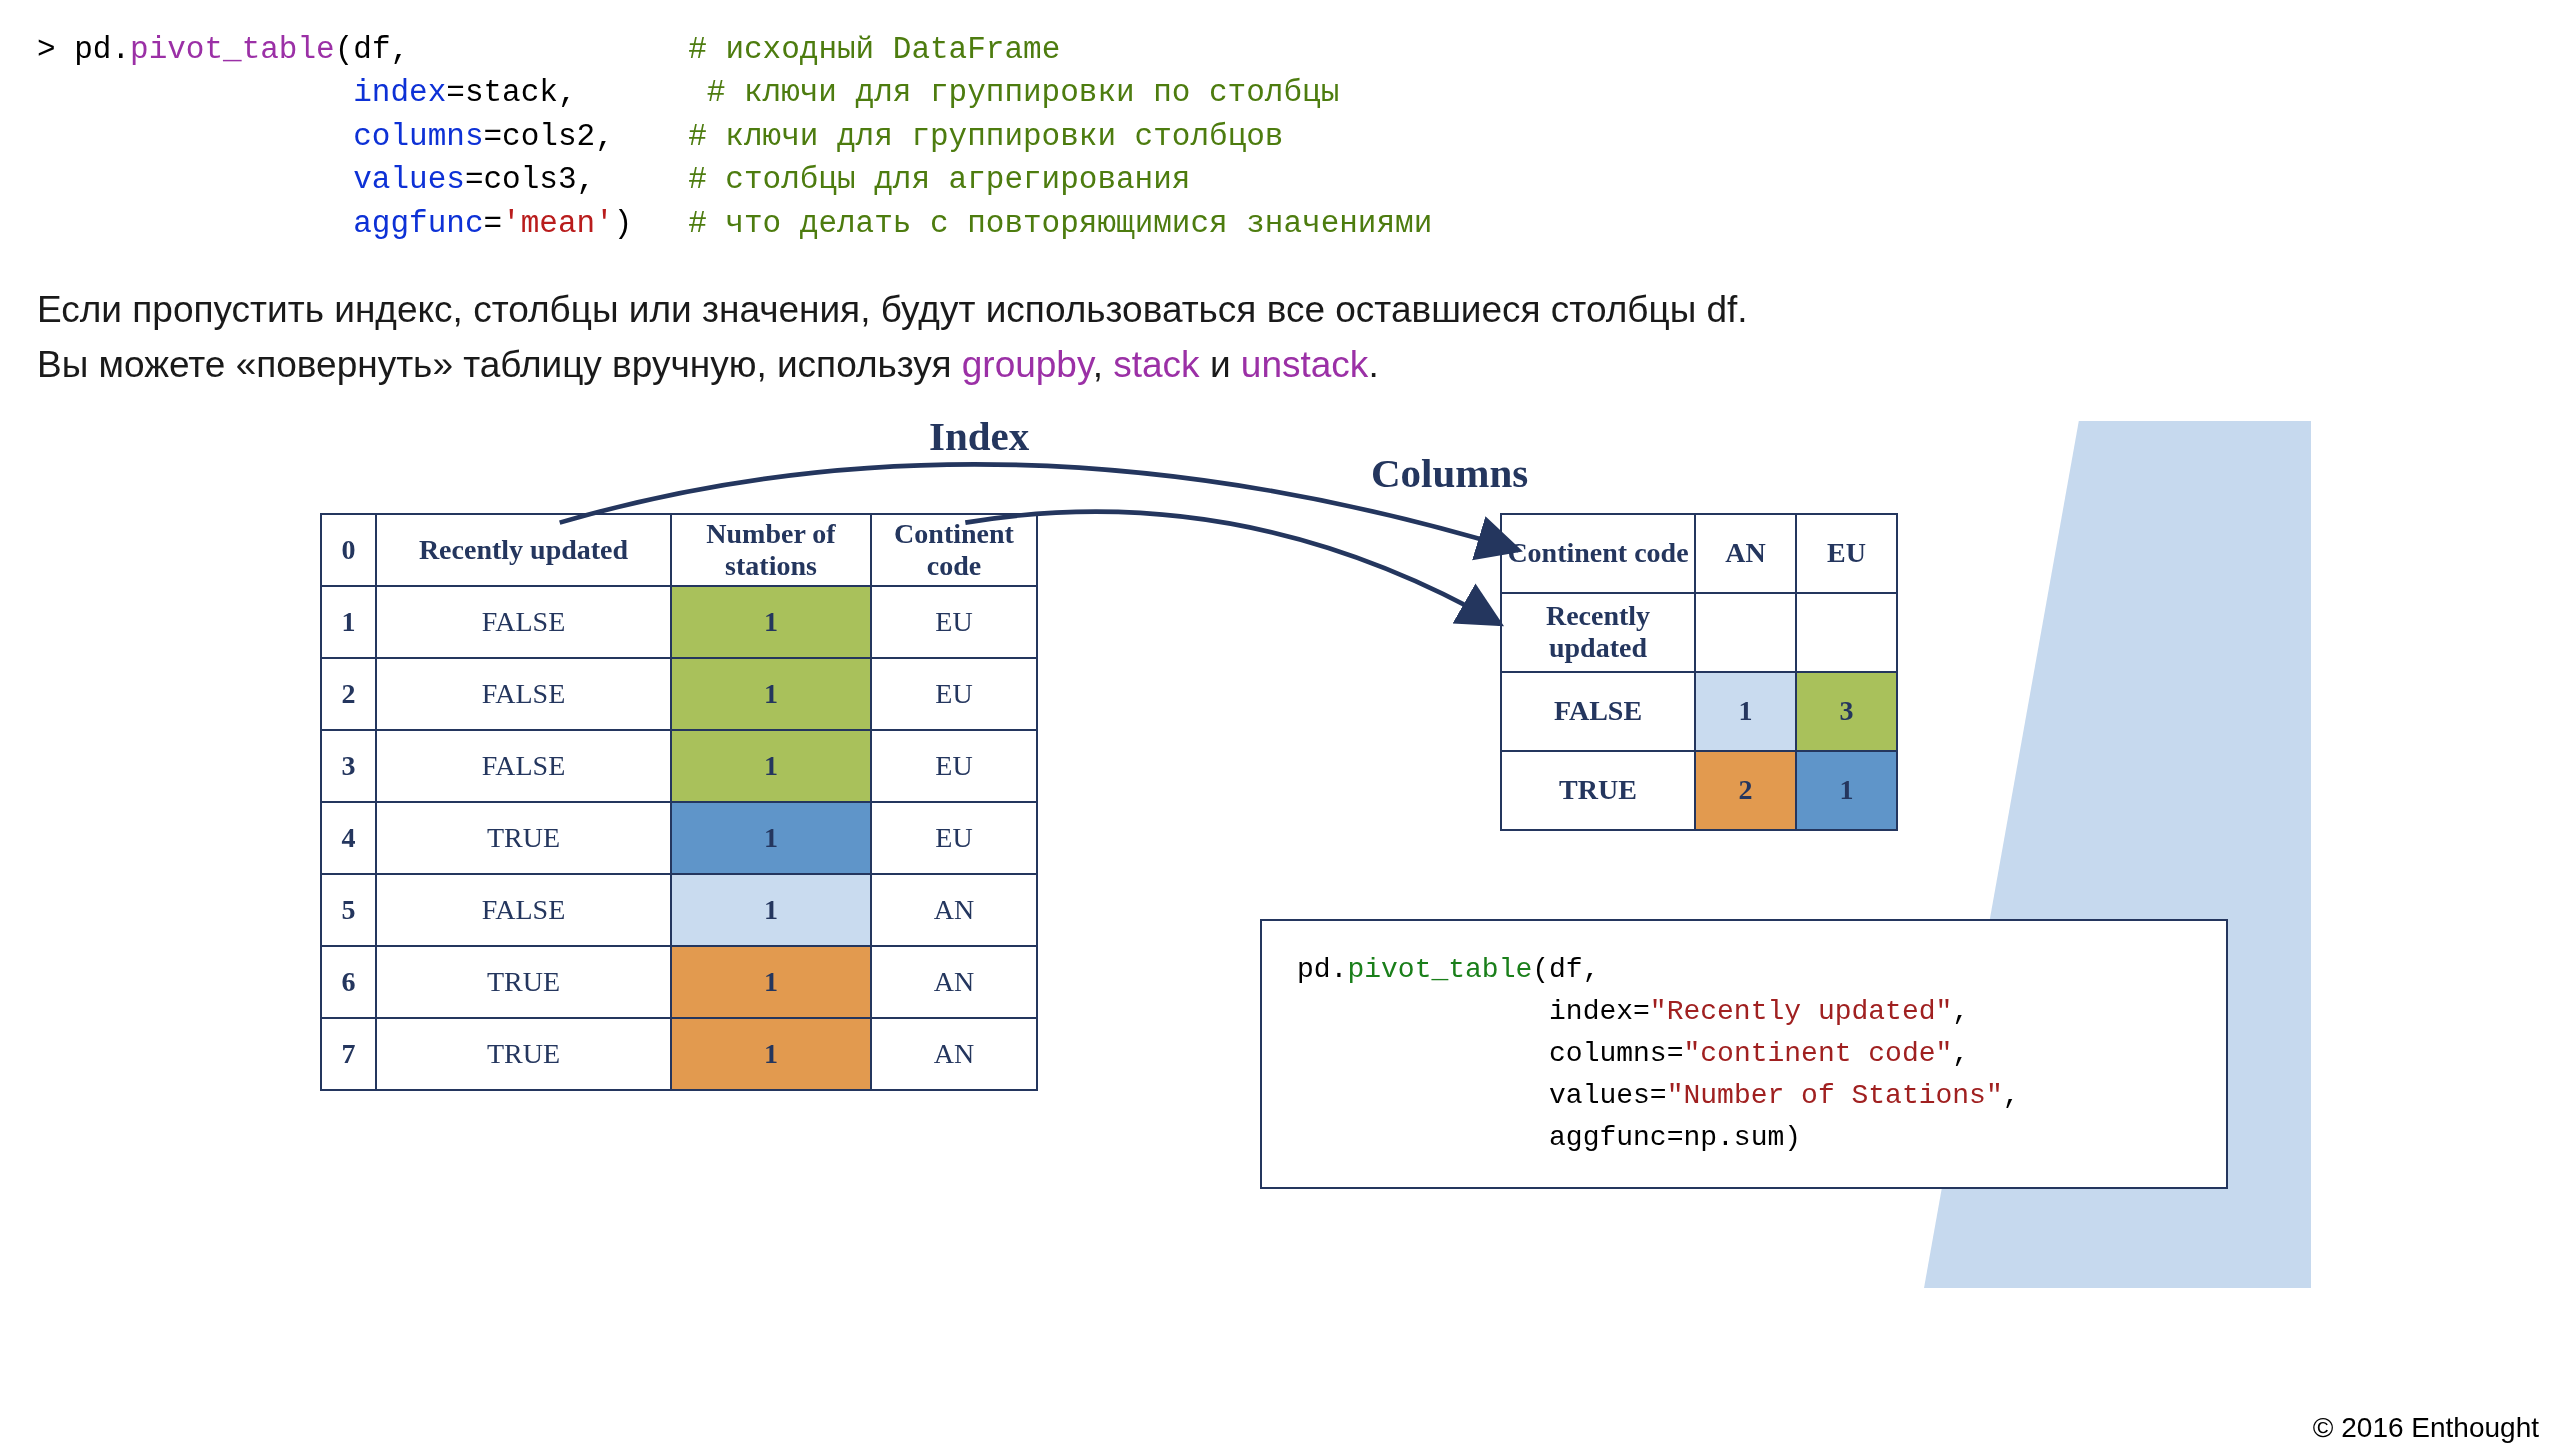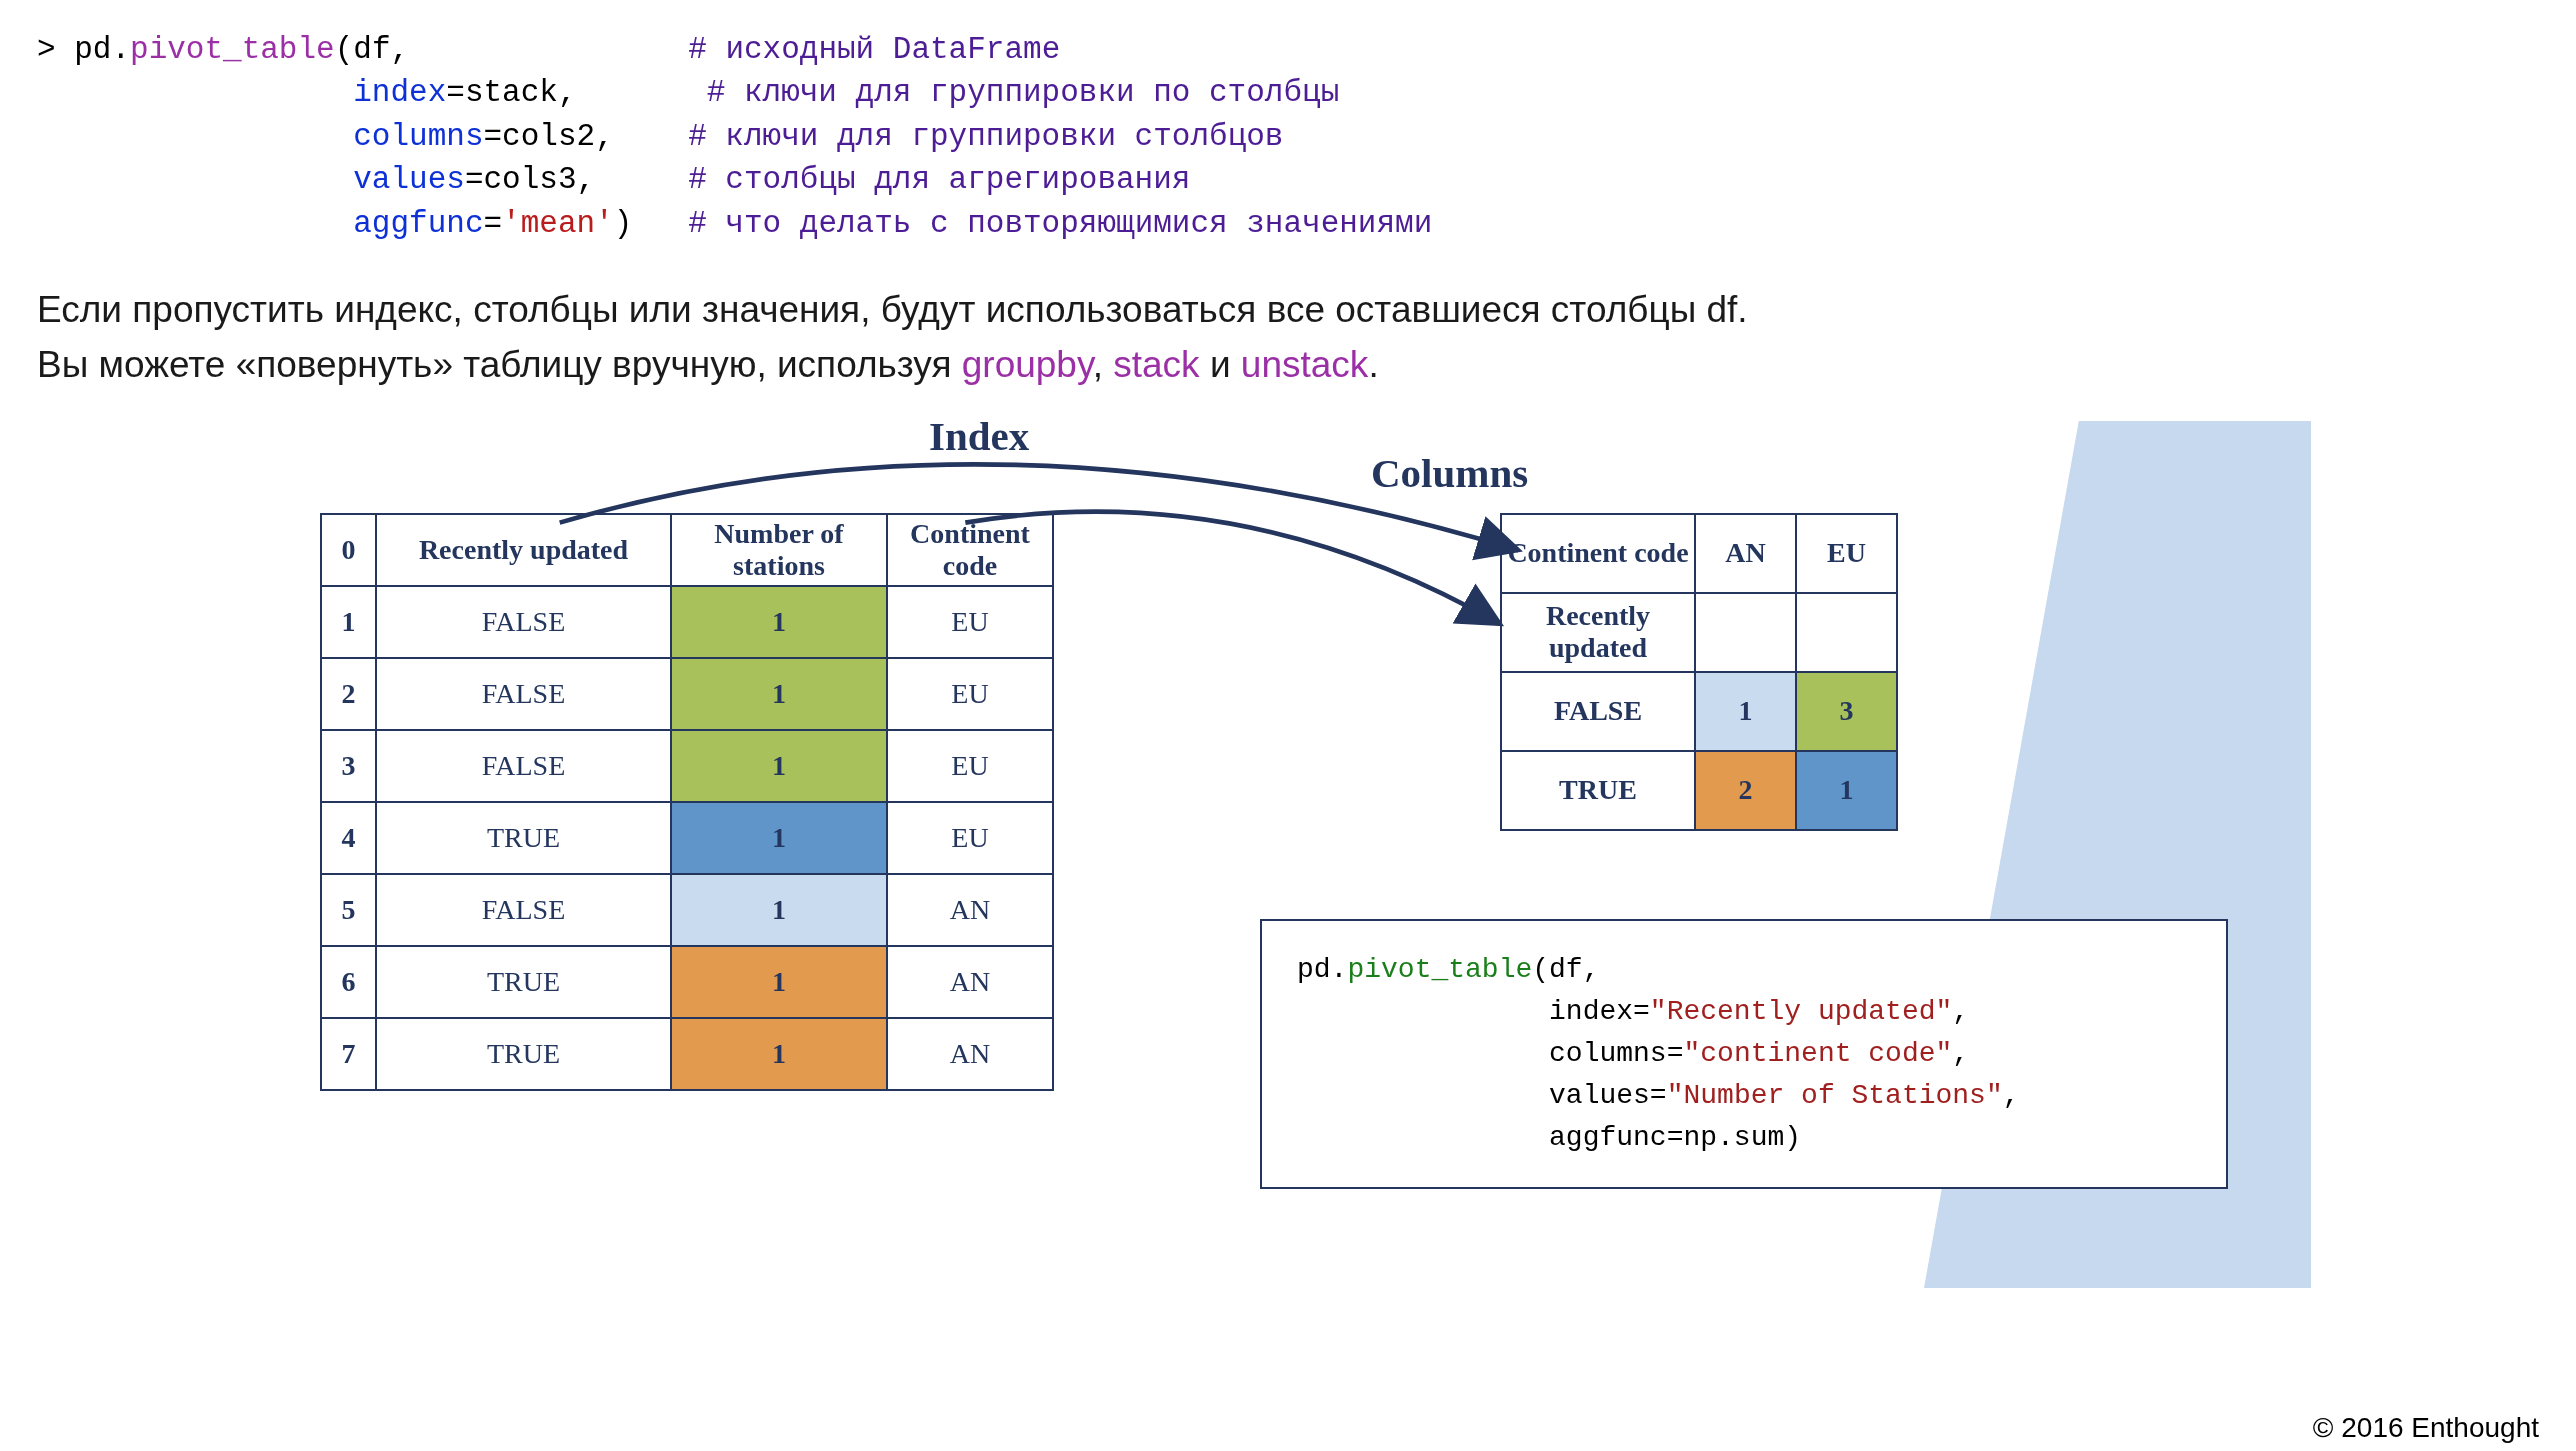--- a/index.html
+++ b/index.html
@@ -15,21 +15,21 @@
   .code-block {
     font-family: "Consolas", "Courier New", monospace;
     font-size: 31px;
     line-height: 1.4;
     white-space: pre;
     margin-bottom: 37px;
   }
   .fn { color: #9b30a6; }
   .kw { color: #0d31d6; }
   .str { color: #b91c1c; }
-  .cmt { color: #4c1d95; }
+  .cmt { color: #4d7c0f; }
   .tok { color: #000; }
 
   .paragraph {
     font-size: 37px;
     line-height: 1.5;
     margin-bottom: 28px;
   }
   .link { color: #9b30a6; text-align: center; }
 
   .diagram-wrap {
@@ -88,21 +88,21 @@
   .tbl-src {
     left: 0; top: 92px;
   }
   .tbl-src th, .tbl-src td {
     height: 72px;
     font-size: 28px;
   }
   .tbl-src th { font-weight: bold; }
   .tbl-src .col-idx { width: 55px; font-weight: bold; }
   .tbl-src .col-ru  { width: 295px; }
-  .tbl-src .col-ns  { width: 216px; font-weight: bold; }
+  .tbl-src .col-ns  { width: 200px; font-weight: bold; }
   .tbl-src .col-cc  { width: 166px; }
 
   .tbl-res {
     left: 1180px; top: 92px;
   }
   .tbl-res th, .tbl-res td {
     height: 79px;
     font-size: 28px;
     font-weight: bold;
   }

